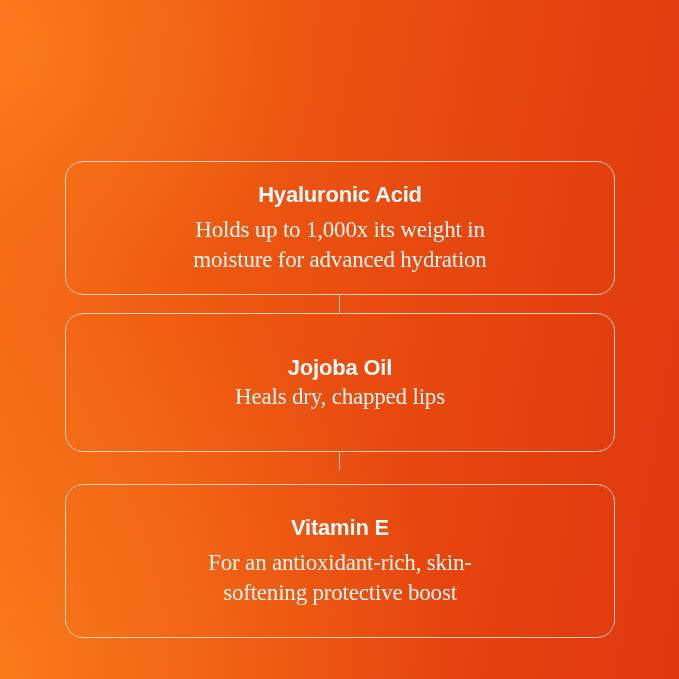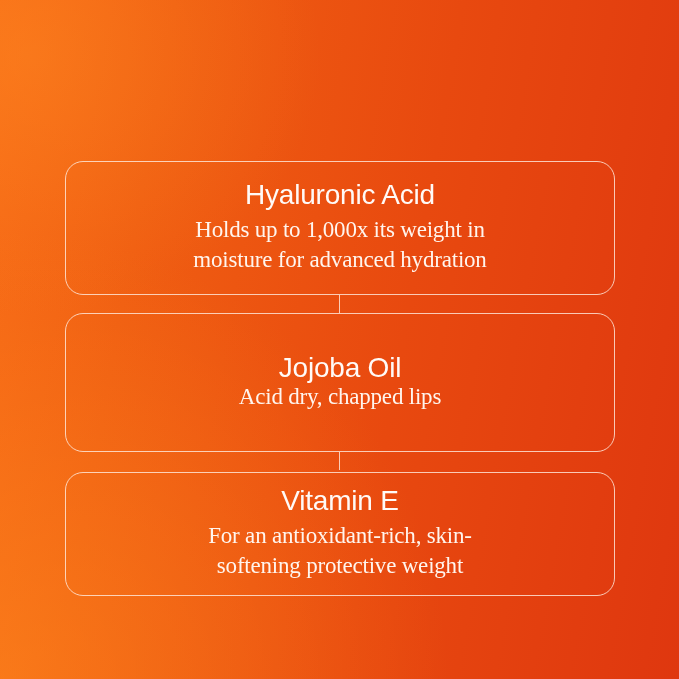--- a/index.html
+++ b/index.html
@@ -57,37 +57,37 @@
     background: transparent;
     display: flex;
     flex-direction: column;
     align-items: center;
     justify-content: center;
     text-align: center;
     color: #FFF7F2;
   }
   .card-1 { height: 134px; }
   .card-2 { height: 139px; margin-top: 18px; }
-  .card-3 { height: 124px; margin-top: 20px; }
+  .card-3 { height: 154px; margin-top: 32px; }
 
   
   .connector {
     position: absolute;
     left: 274px;
     width: 1.4px;
     height: 18px;
     background: rgba(255, 236, 225, 0.80);
   }
   .conn-1 { top: 134px; }
   .conn-2 { top: 291px; }
 
   .card-heading {
     font-family: "Liberation Sans", sans-serif;
-    font-weight: 400;
-    font-size: 28px;
+    font-weight: 700;
+    font-size: 22px;
     line-height: 28px;
     letter-spacing: -0.2px;
     color: #FFFAF7;
     margin: 0 0 6px 0;
   }
   .card-body {
     font-family: Liberation Serif, serif;
     font-weight: 400;
     font-size: 23px;
     line-height: 30px;
@@ -111,23 +111,23 @@
     <div class="connector conn-2"></div>
 
     <div class="card card-1">
       <div class="card-heading">Hyaluronic Acid</div>
       <div class="card-body">Holds up to 1,000x its weight in
 moisture for advanced hydration</div>
     </div>
 
     <div class="card card-2">
       <div class="card-heading">Jojoba Oil</div>
-      <div class="card-body">Acid dry, chapped lips</div>
+      <div class="card-body">Heals dry, chapped lips</div>
     </div>
 
     <div class="card card-3">
       <div class="card-heading">Vitamin E</div>
       <div class="card-body">For an antioxidant-rich, skin-
-softening protective weight</div>
+softening protective boost</div>
     </div>
 
   </div>
 </div>
 
 </body></html>

